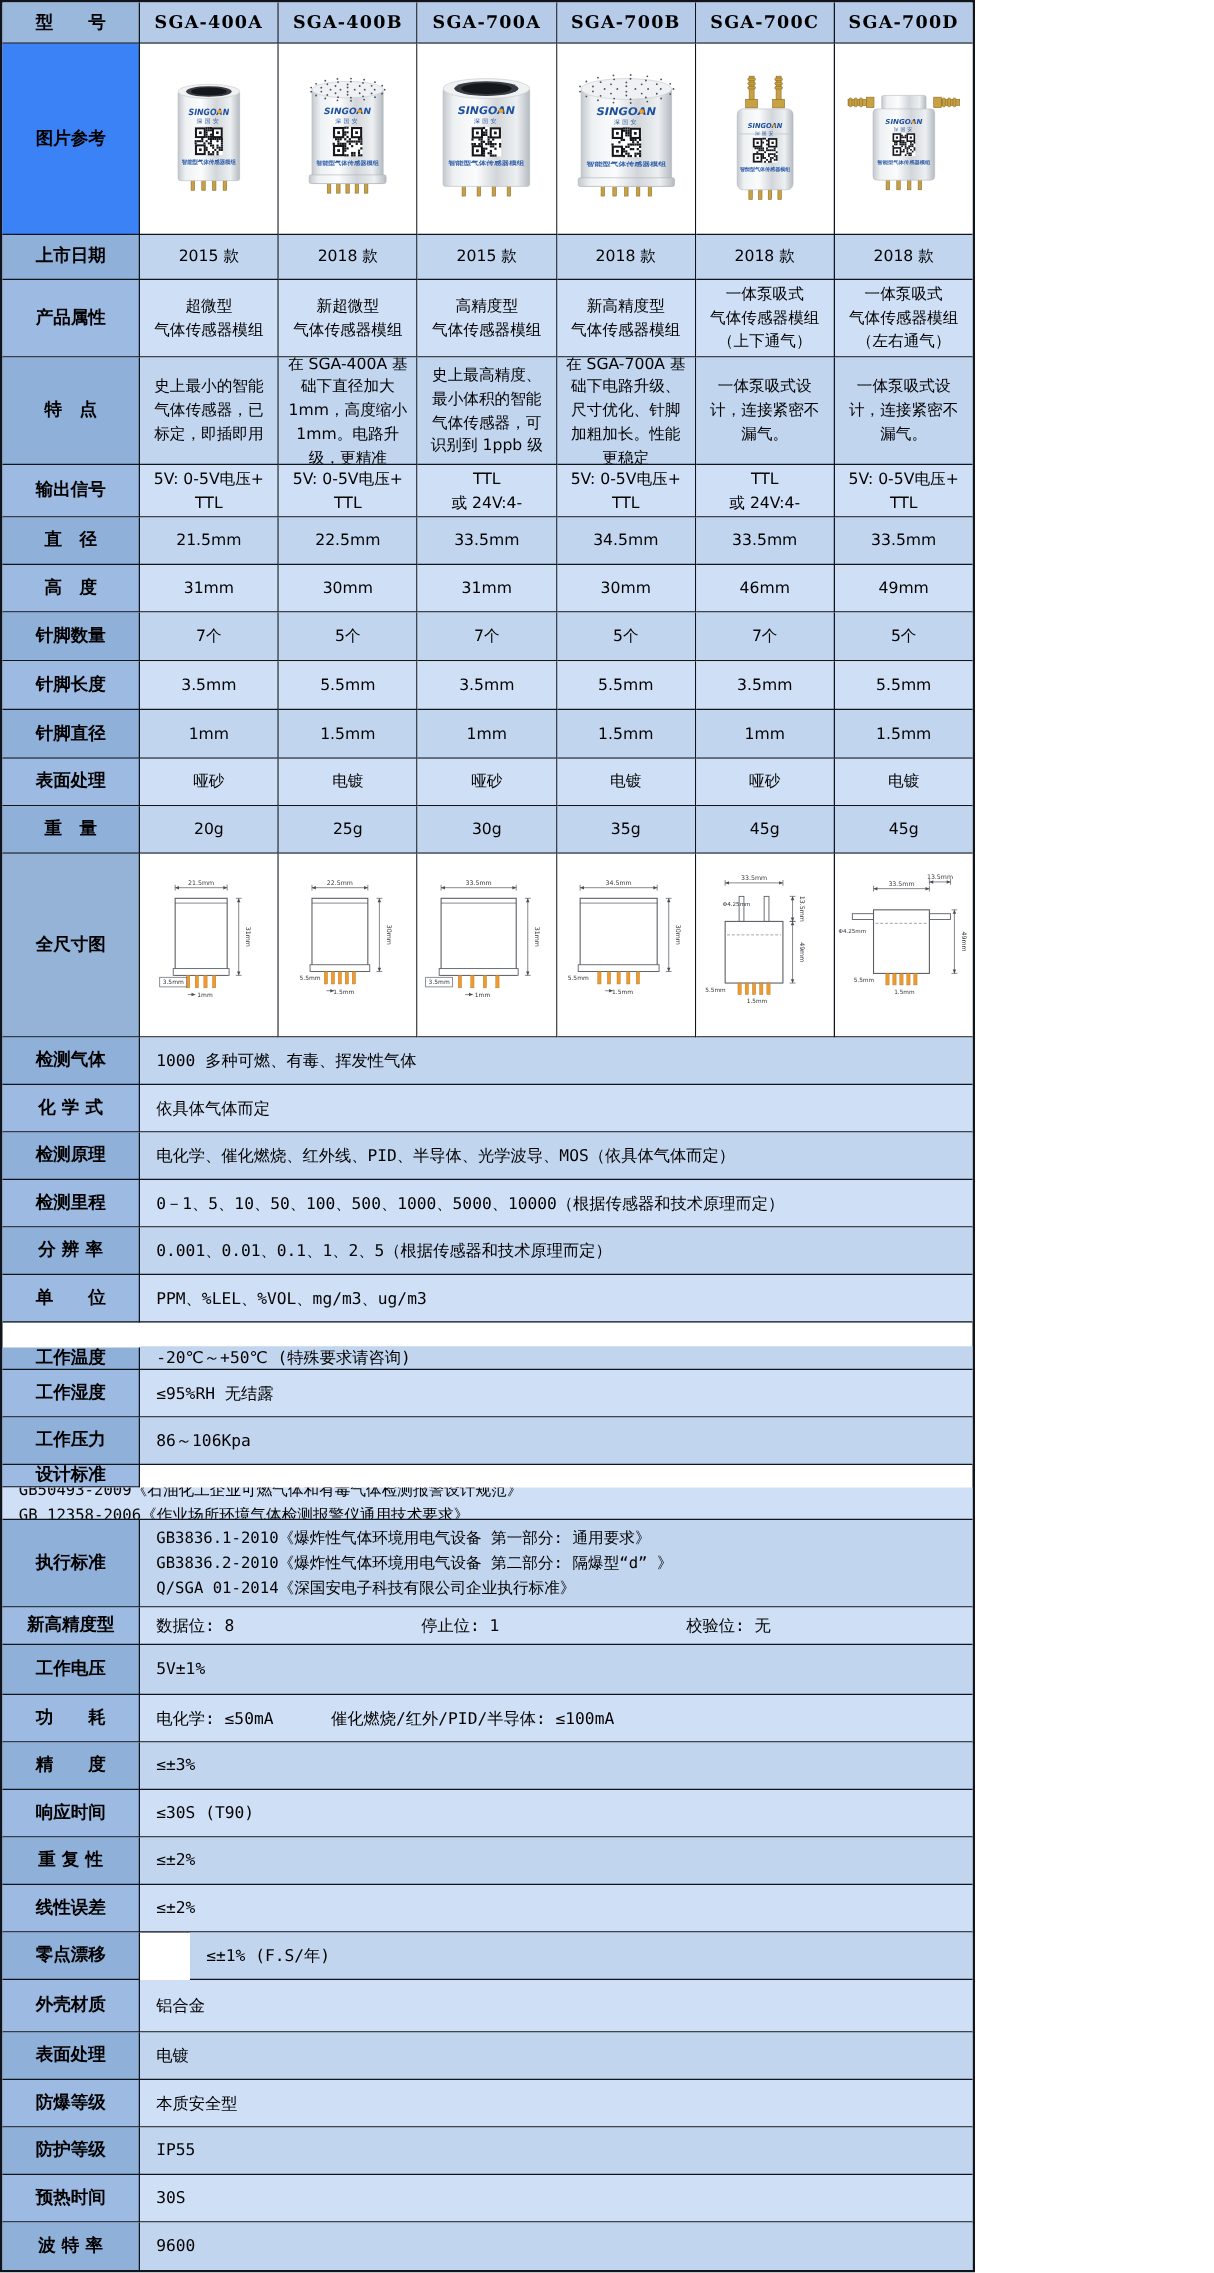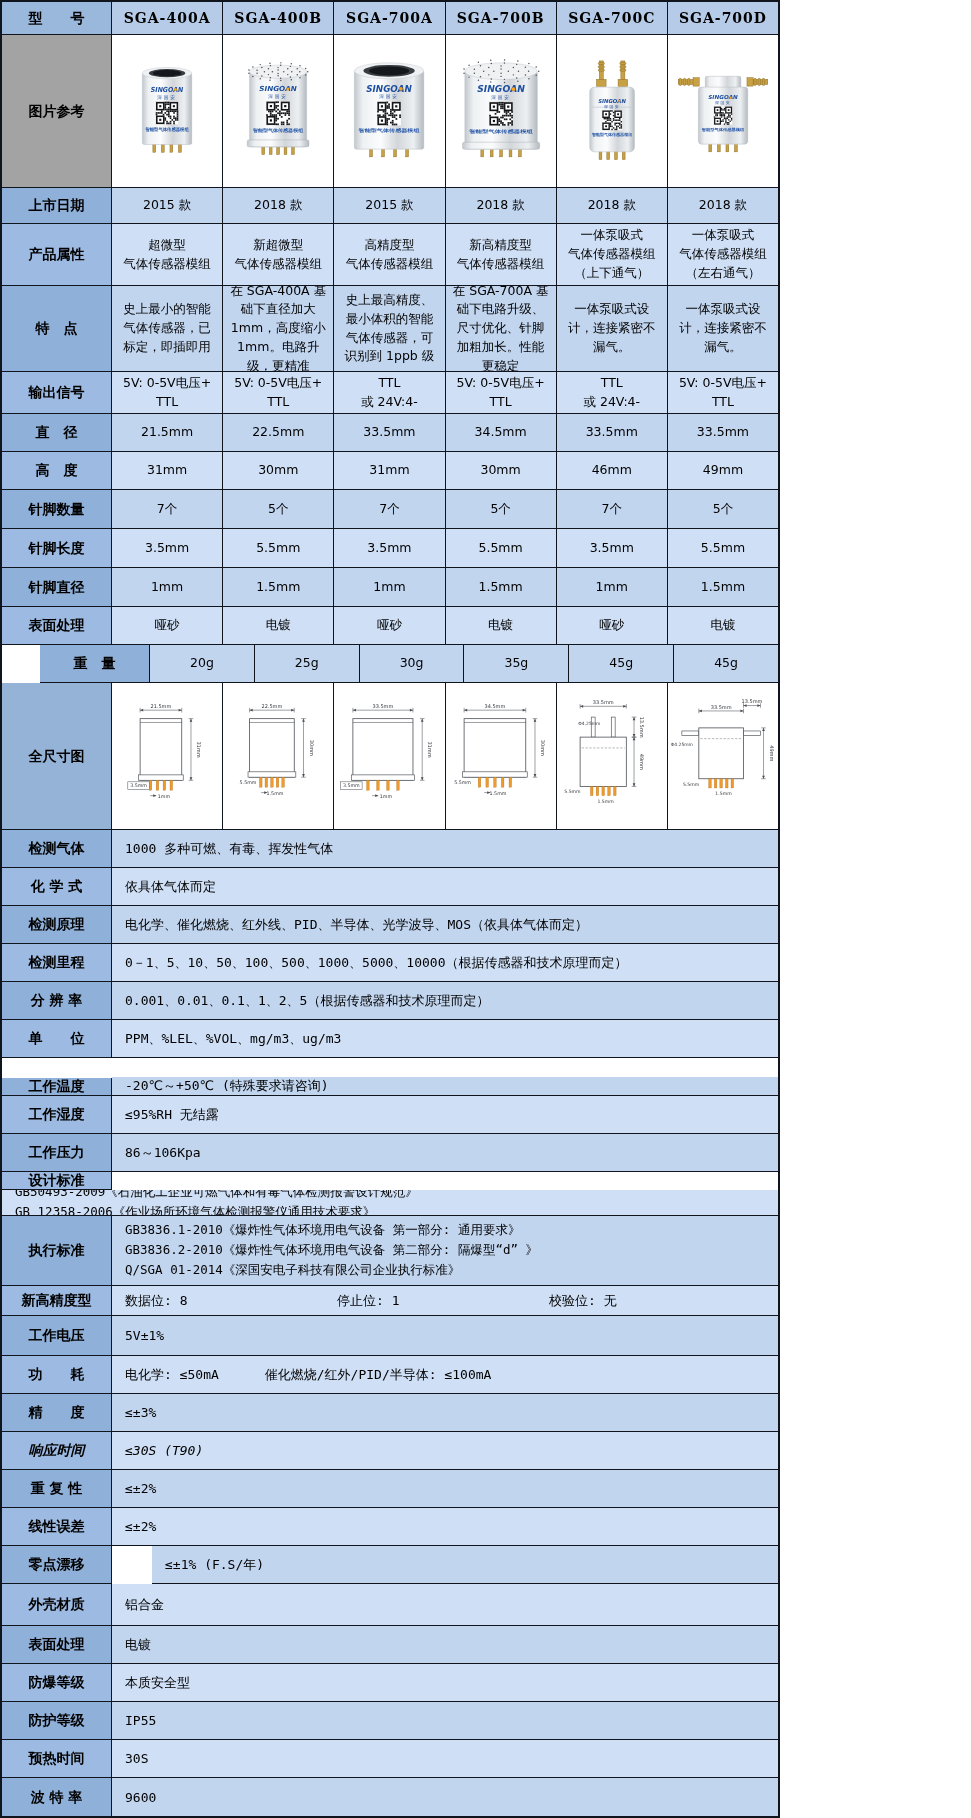--- a/index.html
+++ b/index.html
@@ -8,21 +8,21 @@
   .row{display:flex;box-sizing:border-box;}
   .cell{box-sizing:border-box;border-right:1px solid #10141c;border-bottom:1px solid #10141c;
         display:flex;align-items:center;justify-content:center;overflow:hidden;}
   .cell:last-child{border-right:none;}
   .row:last-child .cell{border-bottom:none;}
   .lblc{width:110px;flex:none;font-weight:bold;font-size:14px;text-align:center;white-space:pre;line-height:1.2;}
   .datac{flex:1;min-width:0;}
   .hdrlbl{background:#9ab7dc;}
   .hdrc{background:#b6cbe7;font-family:"DejaVu Serif","Liberation Serif",serif;font-weight:bold;
         font-size:14px;letter-spacing:1px;}
-  .photolbl{background:#a3a3a3;}
+  .photolbl{background:#3b82f6;}
   .photoc{background:#ffffff;padding:0;}
   .photoc svg, .dimc svg{display:block;width:100%;height:100%;}
   .dimlbl{background:#95b3d7;}
   .dimc{background:#ffffff;}
   .l0{background:#8fb0d9;} .l1{background:#9dbbe2;}
   .c0{background:#c2d5ef;} .c1{background:#cfdff5;}
   .valc{font-size:12.5px;text-align:center;white-space:pre-line;padding:2px 6px;line-height:1.5;}
   .fullc{justify-content:flex-start;padding-left:13px;padding-right:8px;font-size:13px;
          font-family:"DejaVu Sans Mono","DejaVu Sans",monospace;}
   .fullc.lines{flex-direction:column;align-items:flex-start;justify-content:center;gap:3px;line-height:1.35;font-size:12.5px;}
@@ -712,21 +712,21 @@
     </div>
     <div class="row" style="height: 38px;">
       <div class="cell lblc l1">表面处理</div>
       <div class="cell datac valc c1">哑砂</div>
       <div class="cell datac valc c1">电镀</div>
       <div class="cell datac valc c1">哑砂</div>
       <div class="cell datac valc c1">电镀</div>
       <div class="cell datac valc c1">哑砂</div>
       <div class="cell datac valc c1">电镀</div>
     </div>
-    <div class="row" style="height: 38px; padding-left: 38px;">
+    <div class="row" style="height: 38px;">
       <div class="cell lblc l0">重　量</div>
       <div class="cell datac valc c0">20g</div>
       <div class="cell datac valc c0">25g</div>
       <div class="cell datac valc c0">30g</div>
       <div class="cell datac valc c0">35g</div>
       <div class="cell datac valc c0">45g</div>
       <div class="cell datac valc c0">45g</div>
     </div>
     <div class="row" style="height: 147px;">
       <div class="cell lblc dimlbl">全尺寸图</div>
@@ -978,21 +978,21 @@
       <div class="cell lblc l1">功　　耗</div>
       <div class="cell datac fullc c1">
         <span class="seg">电化学: ≤50mA</span>
         <span class="seg">催化燃烧/红外/PID/半导体: ≤100mA</span>
       </div>
     </div>
     <div class="row" style="height: 38px;">
       <div class="cell lblc l0">精　　度</div>
       <div class="cell datac fullc c0">≤±3%</div>
     </div>
-    <div class="row" style="height: 38px; font-style: italic;">
+    <div class="row" style="height: 38px;">
       <div class="cell lblc l1">响应时间</div>
       <div class="cell datac fullc c1">≤30S (T90)</div>
     </div>
     <div class="row" style="height: 38px;">
       <div class="cell lblc l0">重 复 性</div>
       <div class="cell datac fullc c0">≤±2%</div>
     </div>
     <div class="row" style="height: 38px;">
       <div class="cell lblc l1">线性误差</div>
       <div class="cell datac fullc c1">≤±2%</div>

